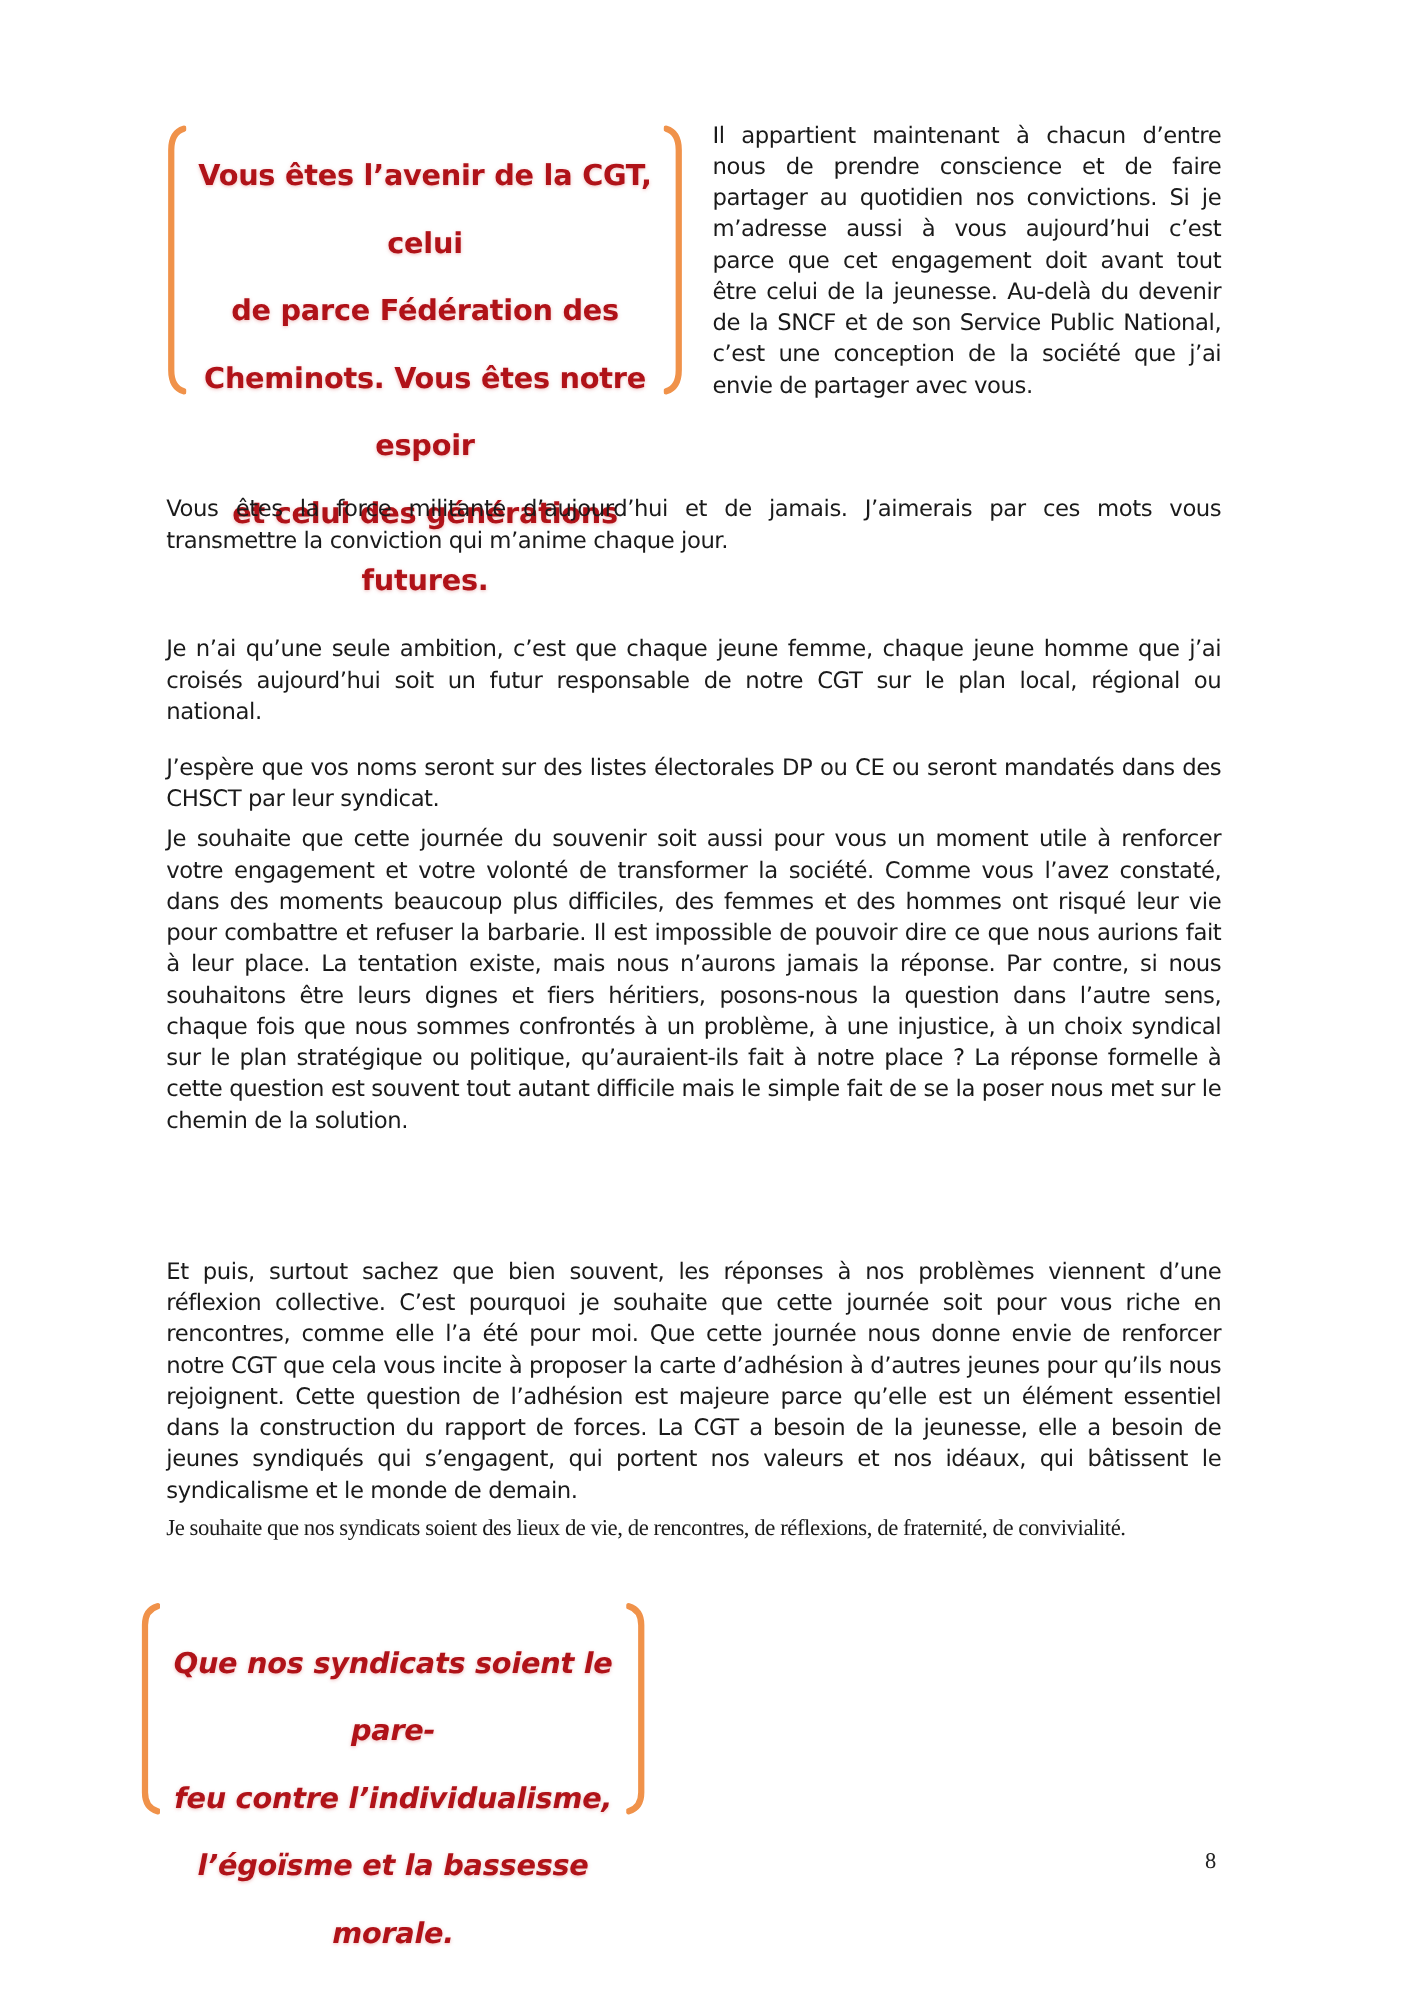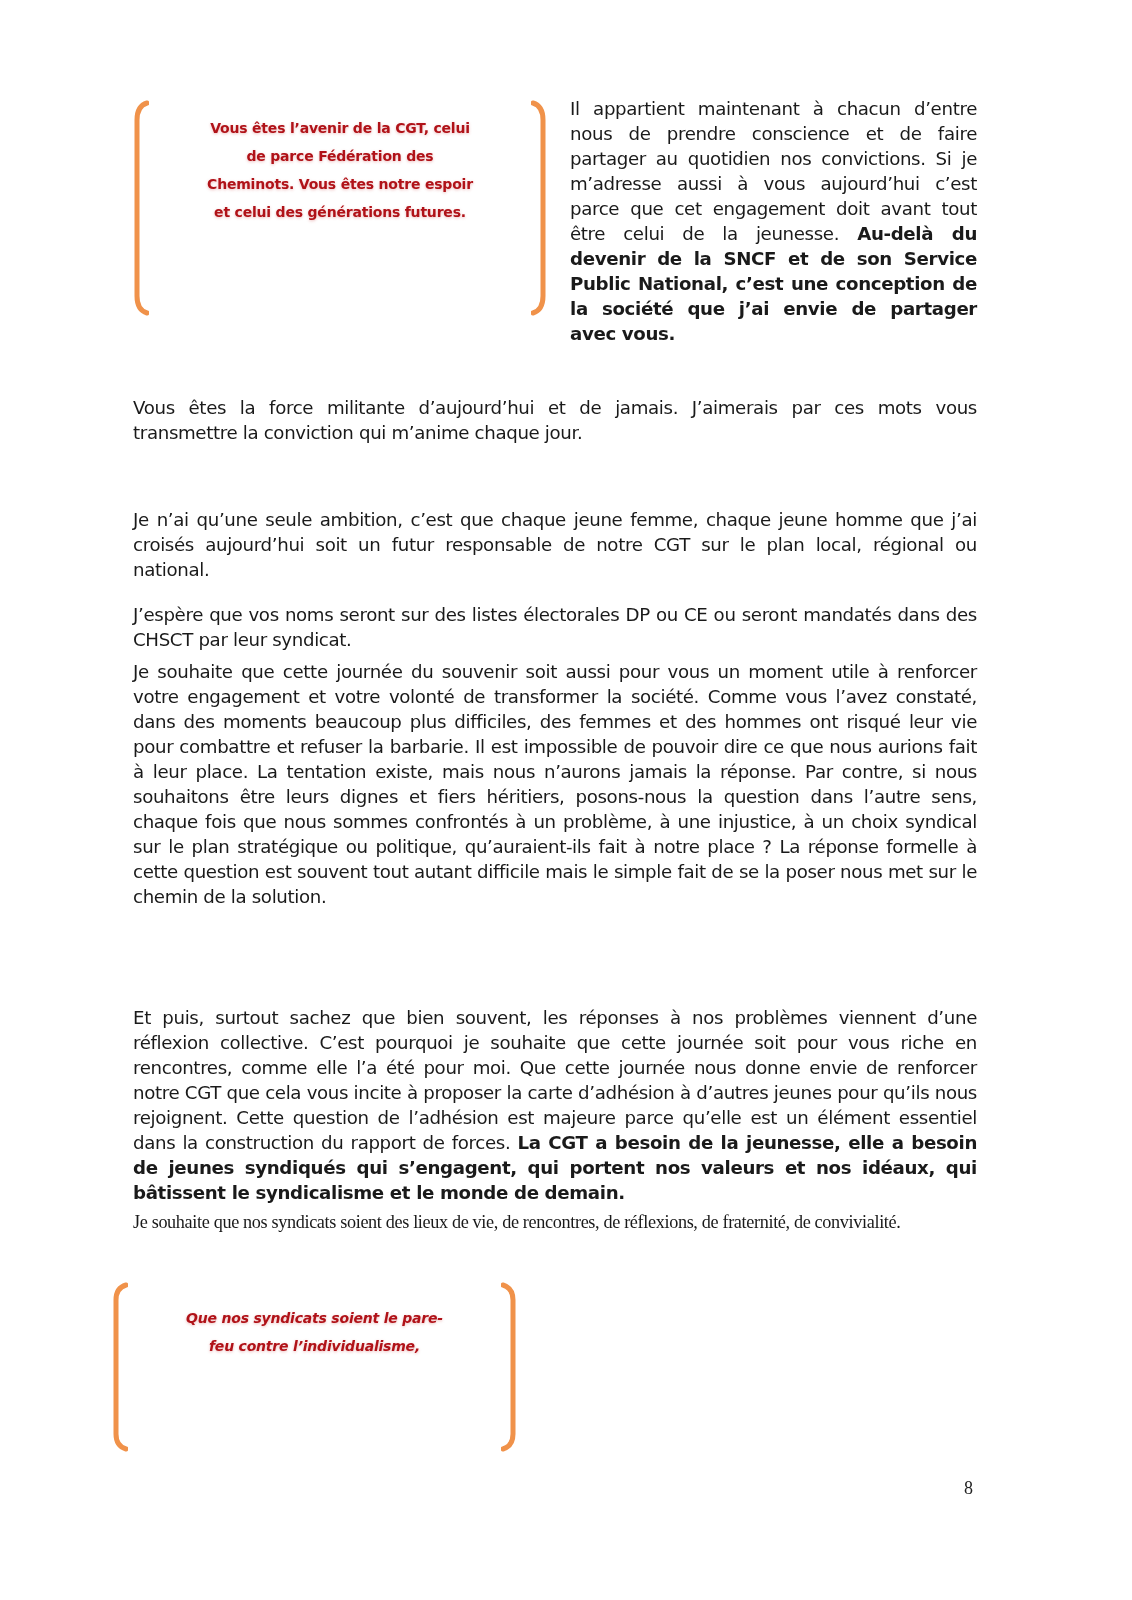--- a/index.html
+++ b/index.html
@@ -1,30 +1,30 @@
 <!DOCTYPE html>
 <html><head>
 <meta charset="utf-8">
 <style>
   html, body { margin: 0; padding: 0; background: #ffffff; }
   body { width: 1132px; height: 1600px; position: relative; overflow: hidden;
          font-family: "DejaVu Sans", sans-serif; color: #1a1a1a; }
   .page { position: absolute; left: 0; top: 0; width: 1132px; height: 1600px; }
 
   .body-text { font-size: 18.2px; line-height: 25px; text-align: justify; letter-spacing: -0.35px; }
-  .body-text b { font-weight: bold; }
+  .body-text b { font-weight: normal; }
 
   
   .quote-box { position: absolute; }
   .bracket { position: absolute; top: 0; bottom: 0; width: 16px; }
   .bracket svg { width: 100%; height: 100%; display: block; }
   .bracket.left { left: 0; }
   .bracket.right { right: 0; }
   .quote-text { position: absolute; left: 16px; right: 16px; text-align: center;
-                color: #b01218; font-weight: bold; font-size: 14px; line-height: 28px;
+                color: #b01218; font-weight: bold; font-size: 23px; line-height: 54px;
                 letter-spacing: -0.2px; text-shadow: 0 1px 3px rgba(200,60,60,0.35); }
 
   .quote1 { left: 133px; top: 100px; width: 414px; height: 216px; }
   .quote1 .quote-text { top: 14px; }
 
   .quote2 { left: 112px; top: 1282px; width: 405px; height: 170px; font-style: italic; }
   .quote2 .quote-text { top: 22px; }
 
   .col-right-1 { position: absolute; left: 570px; top: 96px; width: 407px; }
   .col-right-2 { position: absolute; left: 551px; top: 1279px; width: 426px; }
@@ -89,20 +89,21 @@
 
   <div class="quote-box quote2">
     <div class="bracket left">
       <svg viewBox="0 0 16 170" preserveAspectRatio="none">
           <path d="M14 3 Q4 6 4 18 L4 152 Q4 164 14 167" fill="none" stroke="#f0924a" stroke-width="5" stroke-linecap="round"></path>
         </svg>
     </div>
     <div class="quote-text">
       <div>Que nos syndicats soient le pare-</div>
       <div>feu contre l’individualisme,</div>
+      <div>l’égoïsme et la bassesse morale.</div>
     </div>
     <div class="bracket right">
       <svg viewBox="0 0 16 170" preserveAspectRatio="none">
           <path d="M2 3 Q12 6 12 18 L12 152 Q12 164 2 167" fill="none" stroke="#f0924a" stroke-width="5" stroke-linecap="round"></path>
         </svg>
     </div>
   </div>
 
 
   <div class="page-number">8</div>

